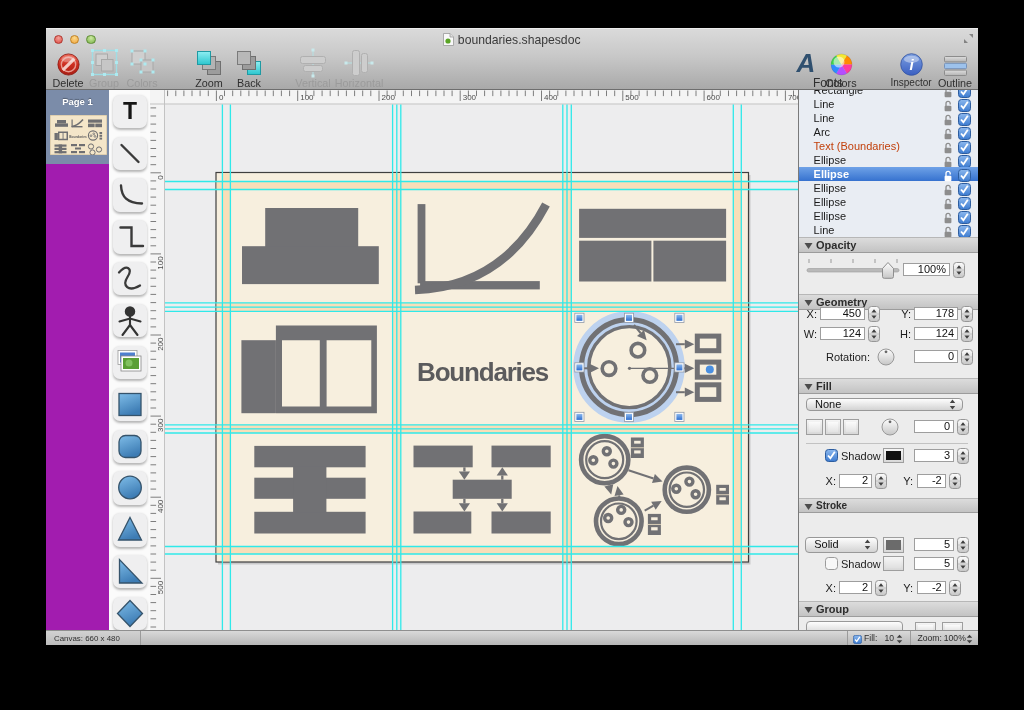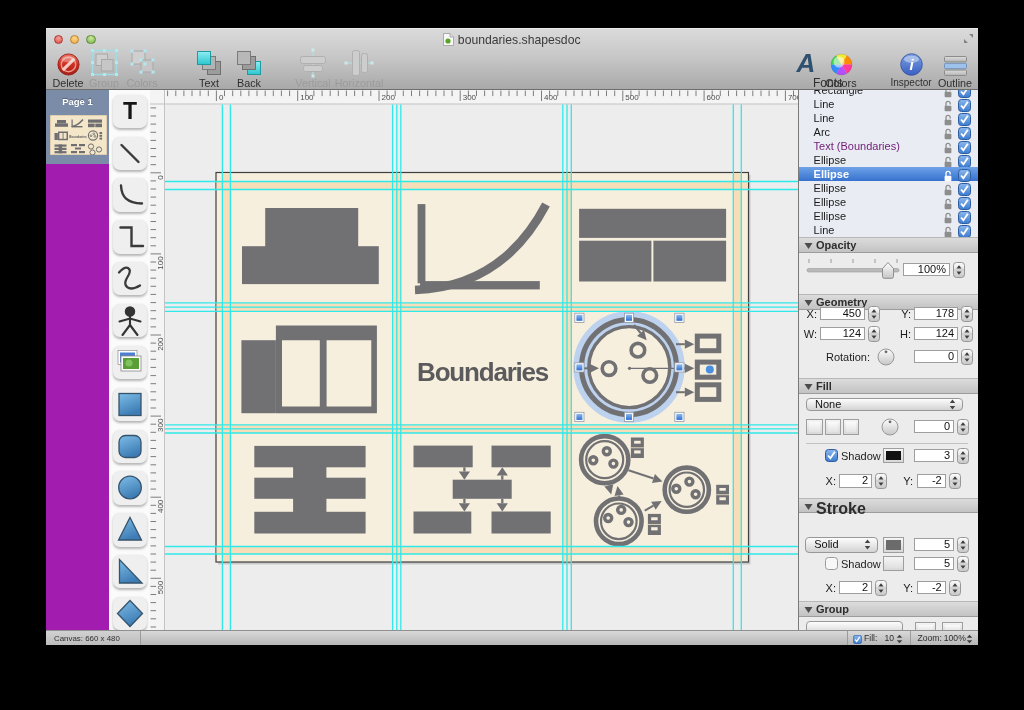--- a/index.html
+++ b/index.html
@@ -74,21 +74,21 @@
 <defs>
             <linearGradient id="cyg" x1="0" y1="0" x2="0" y2="1">
               <stop offset="0" stop-color="#8feef2"></stop>
               <stop offset="1" stop-color="#2bc6ce"></stop>
             </linearGradient>
           </defs>
 <rect x="10.5" y="10.5" width="13" height="13" fill="#9c9c9c" stroke="#6f6f6f"></rect>
 <rect x="5.5" y="5.5" width="13" height="13" fill="#b3b3b3" stroke="#7a7a7a"></rect>
 <rect x="0.5" y="0.5" width="13" height="13" fill="url(#cyg)" stroke="#1f9aa3"></rect>
 </svg></div>
-      <div style="position:absolute;left:126px;top:47.5px;width:74px;text-align:center;font-size:10.8px;line-height:12px;color:#2f2f2f">Text</div>
+      <div style="position:absolute;left:126px;top:47.5px;width:74px;text-align:center;font-size:10.8px;line-height:12px;color:#2f2f2f">Zoom</div>
       <div style="position:absolute;left:166px;top:22px;width:74px;text-align:center;line-height:0"><svg width="25" height="25" viewBox="0 0 25 25">
 <rect x="10.5" y="10.5" width="13" height="13" fill="url(#cyg)" stroke="#1f9aa3"></rect>
 <rect x="5.5" y="5.5" width="13" height="13" fill="#9c9c9c" stroke="#6f6f6f"></rect>
 <rect x="0.5" y="0.5" width="13" height="13" fill="#b8b8b8" stroke="#7a7a7a"></rect>
 </svg></div>
       <div style="position:absolute;left:166px;top:47.5px;width:74px;text-align:center;font-size:10.8px;line-height:12px;color:#2f2f2f">Back</div>
       <div style="position:absolute;left:230px;top:19px;width:74px;text-align:center;line-height:0"><svg width="30" height="30" viewBox="0 0 30 30">
 <path d="M15,2 V28" stroke="#b7dde0" stroke-width="1.2"></path>
 <rect x="2.5" y="8.5" width="25" height="7" rx="2" fill="#cdcdcd" stroke="#b0b0b0"></rect>
 <rect x="5.5" y="17.5" width="19" height="6" rx="2" fill="#cdcdcd" stroke="#b0b0b0"></rect>
@@ -499,21 +499,21 @@
           <span style="position:absolute;left:14.6px;top:0.5px;font-size:11px">Arc</span>
           <span style="position:absolute;left:144px;top:1px"><svg width="10" height="12" viewBox="0 0 10 12">
               <path d="M3,6 V3.4 A2.1,2.1 0 0 1 7.2,3.4 V4.6" stroke="#8d8d8d" stroke-width="1.3" fill="none"></path>
               <rect x="1.6" y="5.8" width="6.8" height="5.4" rx="1" fill="#8d8d8d"></rect>
             </svg></span>
           <span style="position:absolute;left:158.5px;top:0.5px"><svg width="13" height="13" viewBox="0 0 13 13">
               <rect x="0.5" y="0.5" width="12" height="12" rx="3" fill="url(#cbg)" stroke="#2d5d9f"></rect>
               <path d="M3,6.5 L5.4,9.2 L9.8,2.8" stroke="#fff" stroke-width="1.8" fill="none"></path>
             </svg></span>
         </div>
-        <div style="position:absolute;left:0;top:49px;width:180px;height:14px;color:#701a75">
+        <div style="position:absolute;left:0;top:49px;width:180px;height:14px;color:#c2410c">
           <span style="position:absolute;left:14.6px;top:0.5px;font-size:11px">Text (Boundaries)</span>
           <span style="position:absolute;left:144px;top:1px"><svg width="10" height="12" viewBox="0 0 10 12">
               <path d="M3,6 V3.4 A2.1,2.1 0 0 1 7.2,3.4 V4.6" stroke="#8d8d8d" stroke-width="1.3" fill="none"></path>
               <rect x="1.6" y="5.8" width="6.8" height="5.4" rx="1" fill="#8d8d8d"></rect>
             </svg></span>
           <span style="position:absolute;left:158.5px;top:0.5px"><svg width="13" height="13" viewBox="0 0 13 13">
               <rect x="0.5" y="0.5" width="12" height="12" rx="3" fill="url(#cbg)" stroke="#2d5d9f"></rect>
               <path d="M3,6.5 L5.4,9.2 L9.8,2.8" stroke="#fff" stroke-width="1.8" fill="none"></path>
             </svg></span>
         </div>
@@ -669,21 +669,21 @@
         <path d="M1,8 H11" stroke="#b5b5b5" stroke-width="0.7"></path>
       </svg><div style="position:absolute;left:54px;top:385px;width:60px;text-align:right;font-size:11px;color:#1c1c1c;">Y:</div><div style="position:absolute;left:117.70000000000005px;top:384px;width:29px;height:13.5px;background:#fff;border:1px solid #9e9e9e;box-sizing:border-box;font-size:11px;color:#111;text-align:right;padding-right:3px;line-height:11.5px">-2</div><svg width="12" height="16" viewBox="0 0 12 16" style="position:absolute;left:149.5px;top:383px">
         <rect x="0.5" y="0.5" width="11" height="15" rx="3" fill="url(#stg)" stroke="#979797"></rect>
         <path d="M6,3.2 L8.6,6.6 H3.4 Z" fill="#3e3e3e"></path>
         <path d="M6,12.8 L8.6,9.4 H3.4 Z" fill="#3e3e3e"></path>
         <path d="M1,8 H11" stroke="#b5b5b5" stroke-width="0.7"></path>
       </svg><div style="position:absolute;left:0;top:407.5px;width:180px;height:15.5px;background:linear-gradient(#dcdcdc,#c3c3c3);border-top:1px solid #b7b7b7;border-bottom:1px solid #9c9c9c;box-sizing:border-box">
         <svg width="9" height="8" viewBox="0 0 9 8" style="position:absolute;left:5px;top:4px">
           <path d="M0.5,1 H8.5 L4.5,7 Z" fill="#4c4c4c"></path>
         </svg>
-        <span style="position:absolute;left:17px;top:1px;font-size:16px;font-weight:bold;color:#2d2d2d">Stroke</span>
+        <span style="position:absolute;left:17px;top:1px;font-size:10px;font-weight:bold;color:#2d2d2d">Stroke</span>
       </div><div style="position:absolute;left:0;top:423.5px;width:180px;height:87.5px;background:#ececec"></div><div style="position:absolute;left:6.2000000000000455px;top:447px;width:73px;height:15.5px;background:linear-gradient(#fdfdfd,#d3d3d3);border:1px solid #989898;border-radius:4px;box-sizing:border-box;font-size:11px;color:#111;line-height:12.5px;padding-left:8px">Solid<svg width="7" height="11" viewBox="0 0 7 11" style="position:absolute;right:6px;top:1.25px">
           <path d="M3.5,0.5 L6.2,4 H0.8 Z" fill="#444"></path>
           <path d="M3.5,10.5 L6.2,7 H0.8 Z" fill="#444"></path>
         </svg></div><div style="position:absolute;left:84.29999999999995px;top:447px;width:20.3px;height:15.5px;background:linear-gradient(#f5f5f5,#d8d8d8);border:1px solid #9e9e9e;box-sizing:border-box;padding:2px">
         <div style="width:100%;height:100%;background:#6b6b6b"></div>
       </div><div style="position:absolute;left:115px;top:447.5px;width:40px;height:13.5px;background:#fff;border:1px solid #9e9e9e;box-sizing:border-box;font-size:11px;color:#111;text-align:right;padding-right:3px;line-height:11.5px">5</div><svg width="12" height="16" viewBox="0 0 12 16" style="position:absolute;left:158px;top:446.5px">
         <rect x="0.5" y="0.5" width="11" height="15" rx="3" fill="url(#stg)" stroke="#979797"></rect>
         <path d="M6,3.2 L8.6,6.6 H3.4 Z" fill="#3e3e3e"></path>
         <path d="M6,12.8 L8.6,9.4 H3.4 Z" fill="#3e3e3e"></path>
         <path d="M1,8 H11" stroke="#b5b5b5" stroke-width="0.7"></path>

